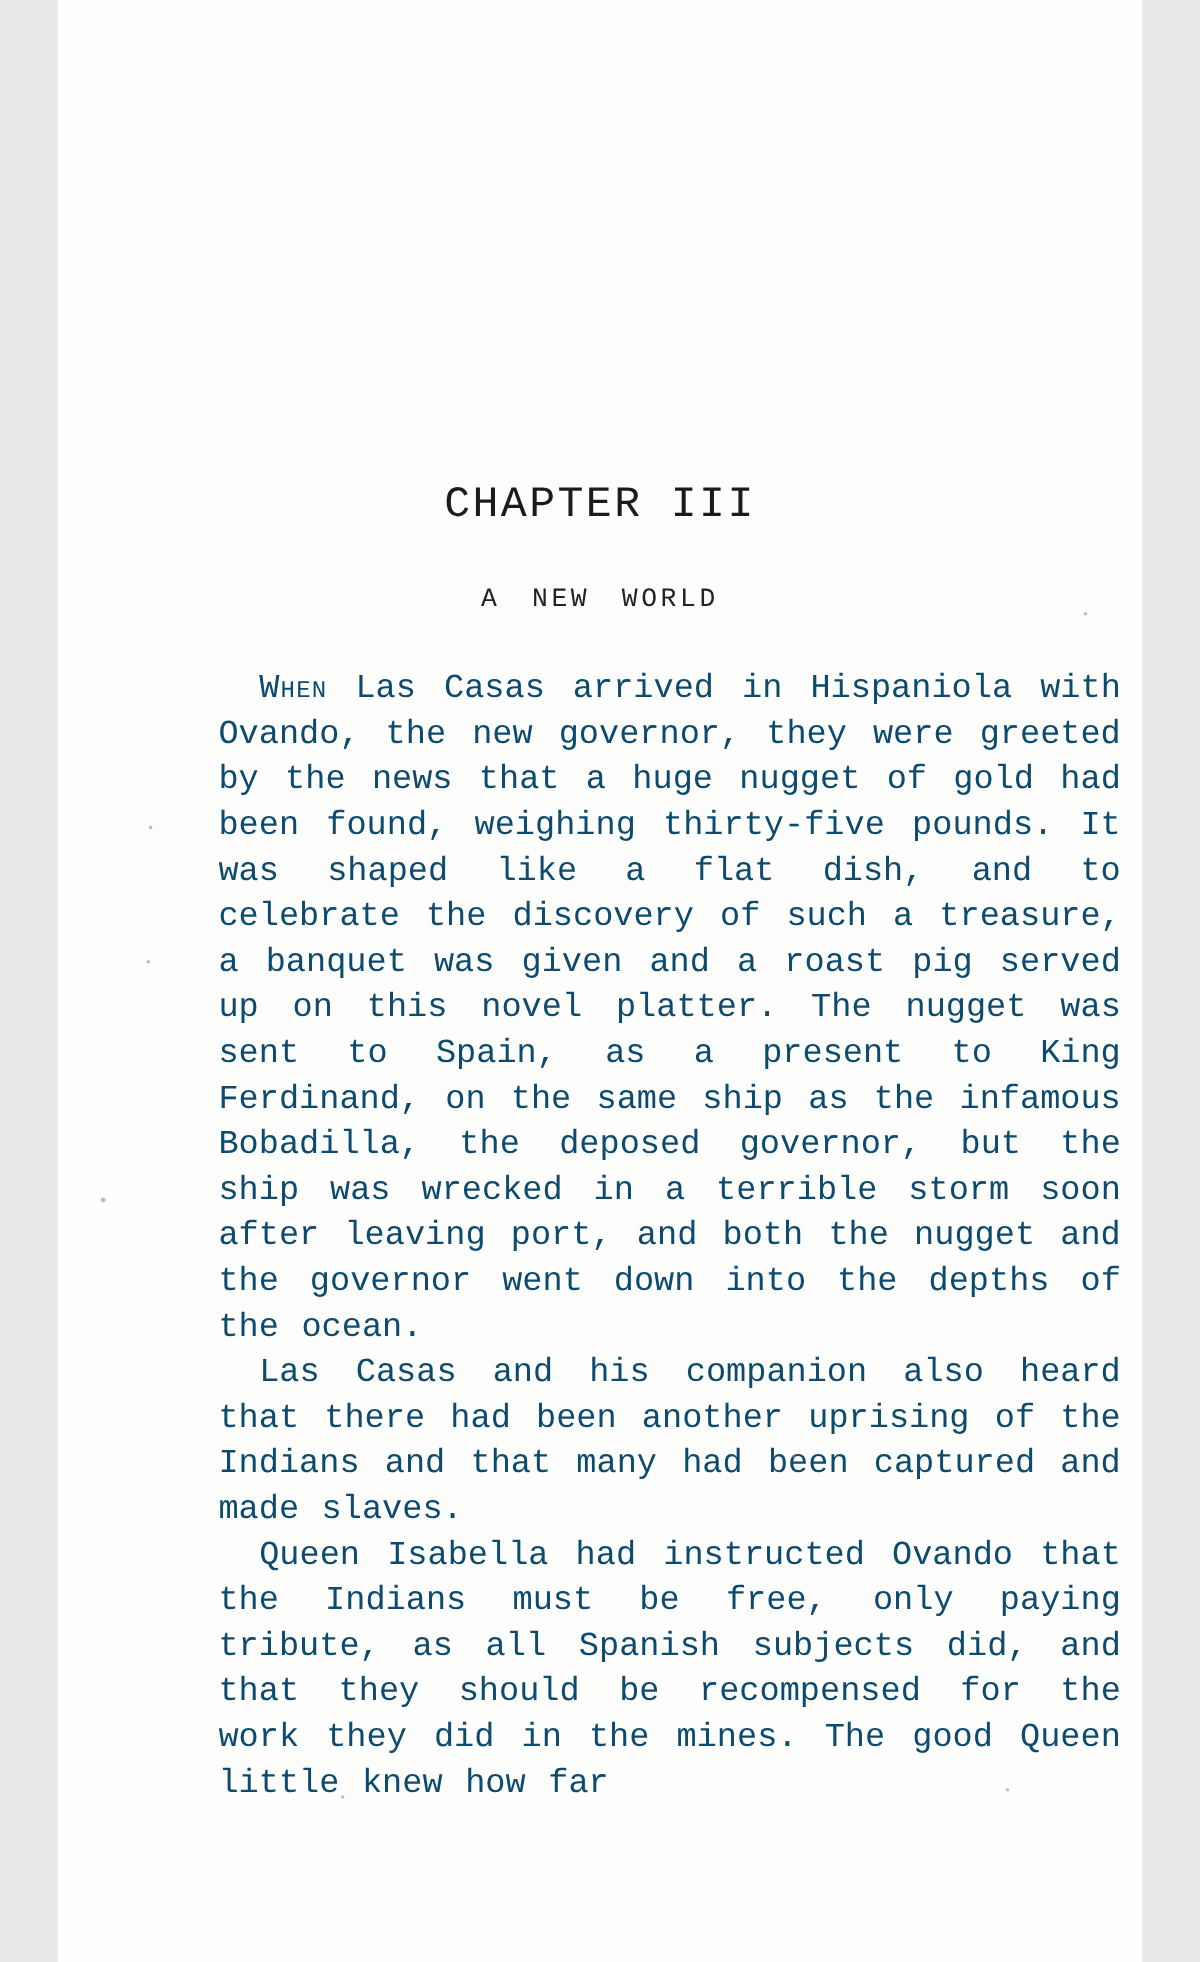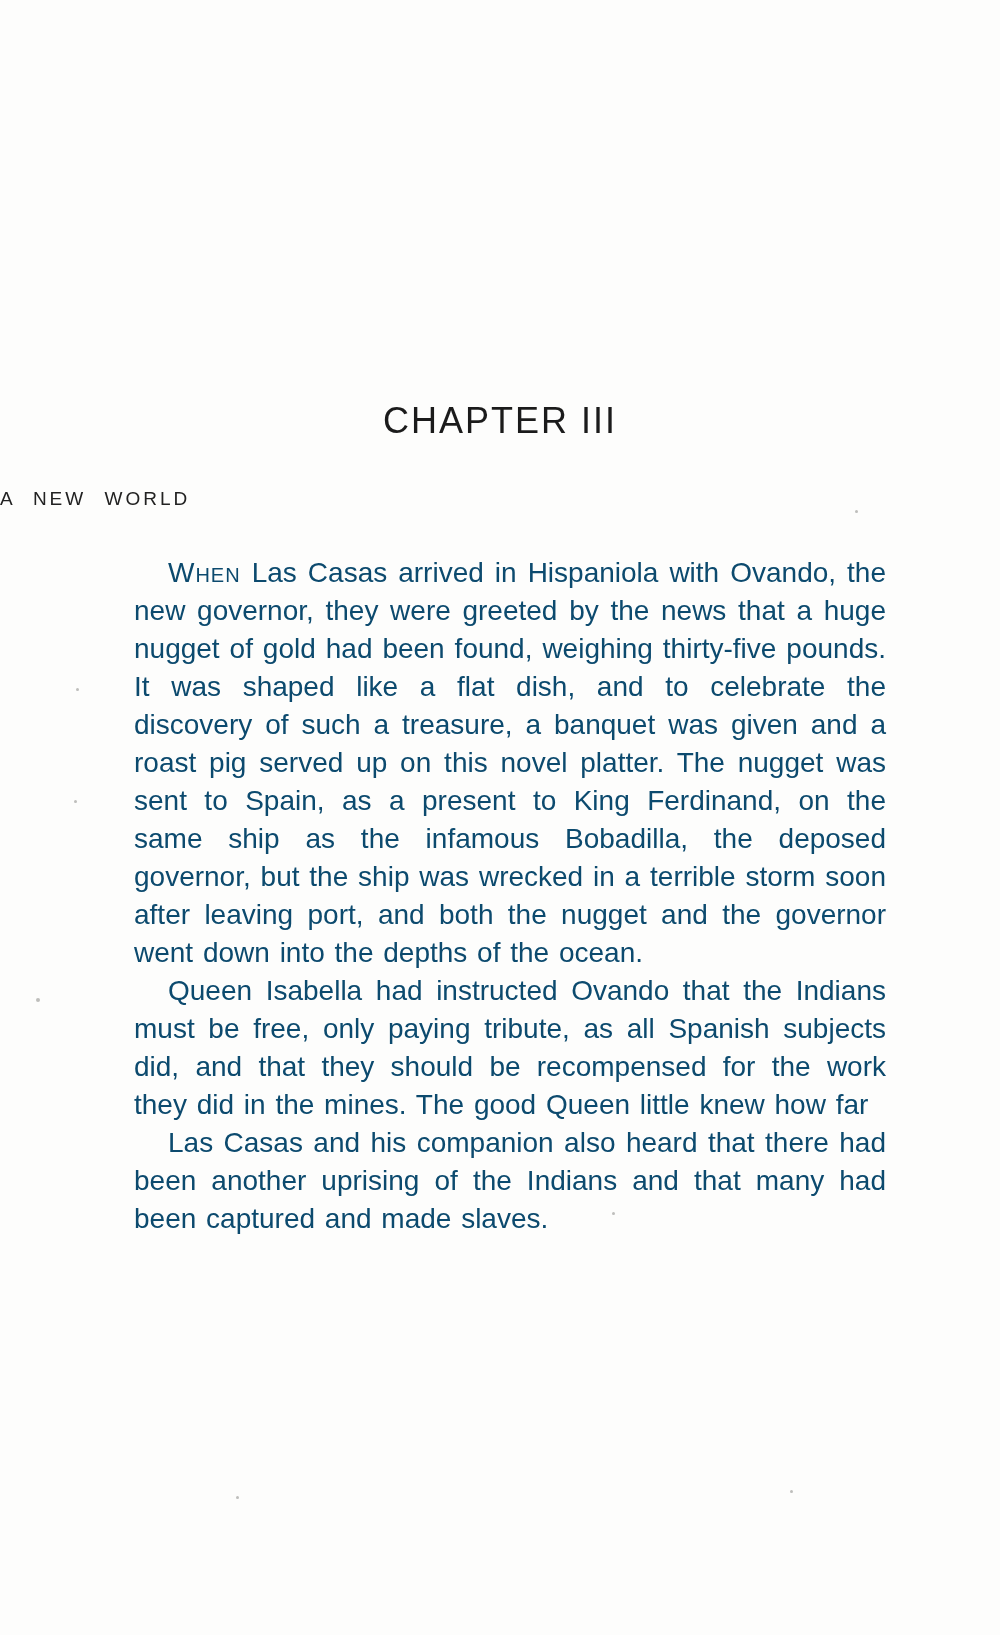--- a/index.html
+++ b/index.html
@@ -2,42 +2,43 @@
 <html><head>
 <meta charset="utf-8">
 <style>
   html, body {
     margin: 0;
     padding: 0;
     background: #e8e8e6;
   }
   .page {
     position: relative;
-    width: 1000px;
+    width: 904px;
     height: 1635px;
     margin: 0 auto;
     background: #fdfdfc;
     color: #1c1c1c;
-    font-family: Liberation Sans, sans-serif;
+    font-family: Liberation Mono, monospace;
     overflow: hidden;
   }
   .content {
     padding-top: 400px;
   }
   .chapter-title {
     margin: 0 0 46px 0;
     text-align: center;
     font-size: 36px;
     font-weight: normal;
     letter-spacing: 2px;
     color: #1b1b1b;
   }
   .section-title {
     margin: 0 0 44px 0;
-    font-size: 19px;
+    text-align: center;
+    font-size: 22px;
     font-weight: normal;
     letter-spacing: 3px;
     word-spacing: 10px;
     color: #222;
   }
   .body-text {
     width: 752px;
     margin-left: 134px;
     font-size: 28px;
     line-height: 38px;
@@ -96,21 +97,21 @@
     <h1 class="chapter-title">CHAPTER III</h1>
 
     <h2 class="section-title">A NEW WORLD</h2>
 
     <div class="body-text">
 
       <p class="para">
         <span class="lead-word">When</span><span> Las Casas arrived in Hispaniola with Ovando, the new governor, they were greeted by the news that a huge nugget of gold had been found, weighing thirty-five pounds. It was shaped like a flat dish, and to celebrate the discovery of such a treasure, a banquet was given and a roast pig served up on this novel platter. The nugget was sent to Spain, as a present to King Ferdinand, on the same ship as the infamous Bobadilla, the deposed governor, but the ship was wrecked in a terrible storm soon after leaving port, and both the nugget and the governor went down into the depths of the ocean.</span>
       </p>
 
+      <p class="para">Las Casas and his companion also heard that there had been another uprising of the Indians and that many had been captured and made slaves.</p>
+
       <p class="para">Queen Isabella had instructed Ovando that the Indians must be free, only paying tribute, as all Spanish subjects did, and that they should be recompensed for the work they did in the mines. The good Queen little knew how far</p>
-
-      <p class="para">Las Casas and his companion also heard that there had been another uprising of the Indians and that many had been captured and made slaves.</p>
 
     </div>
   </div>
 
 
 </div>
 
 </body></html>

